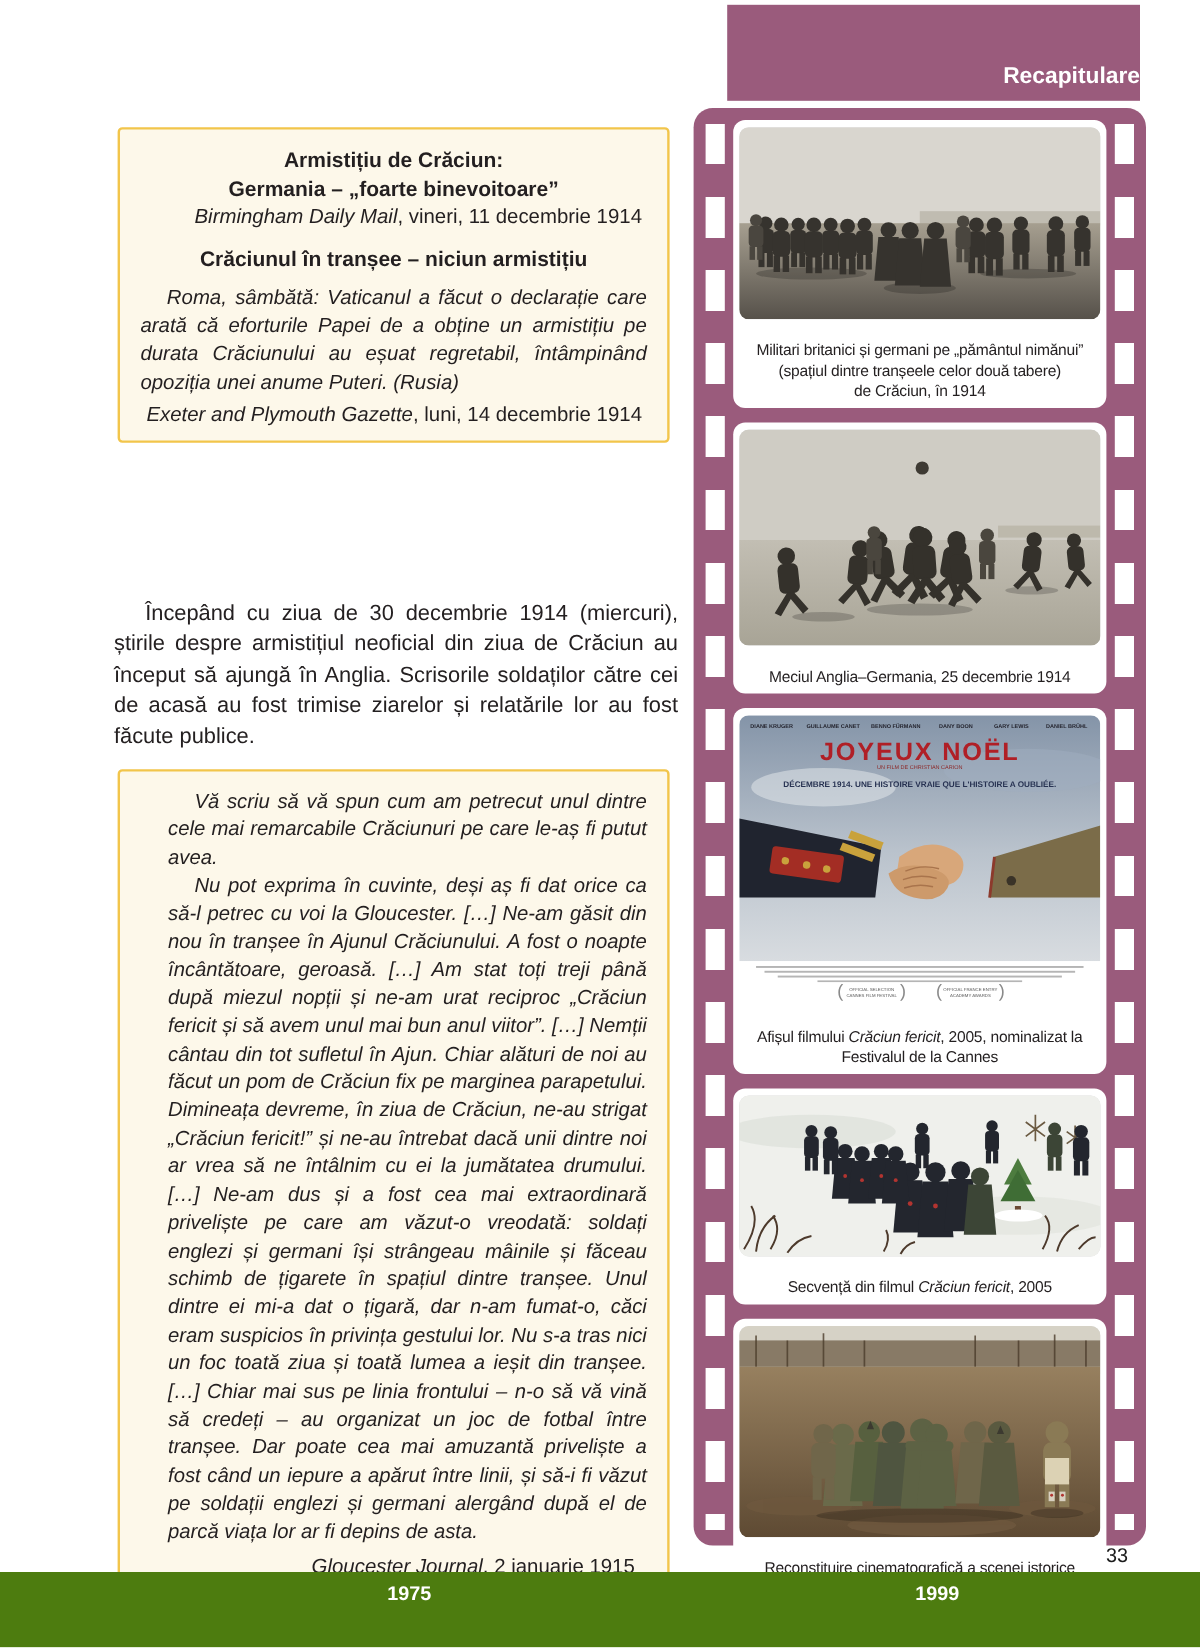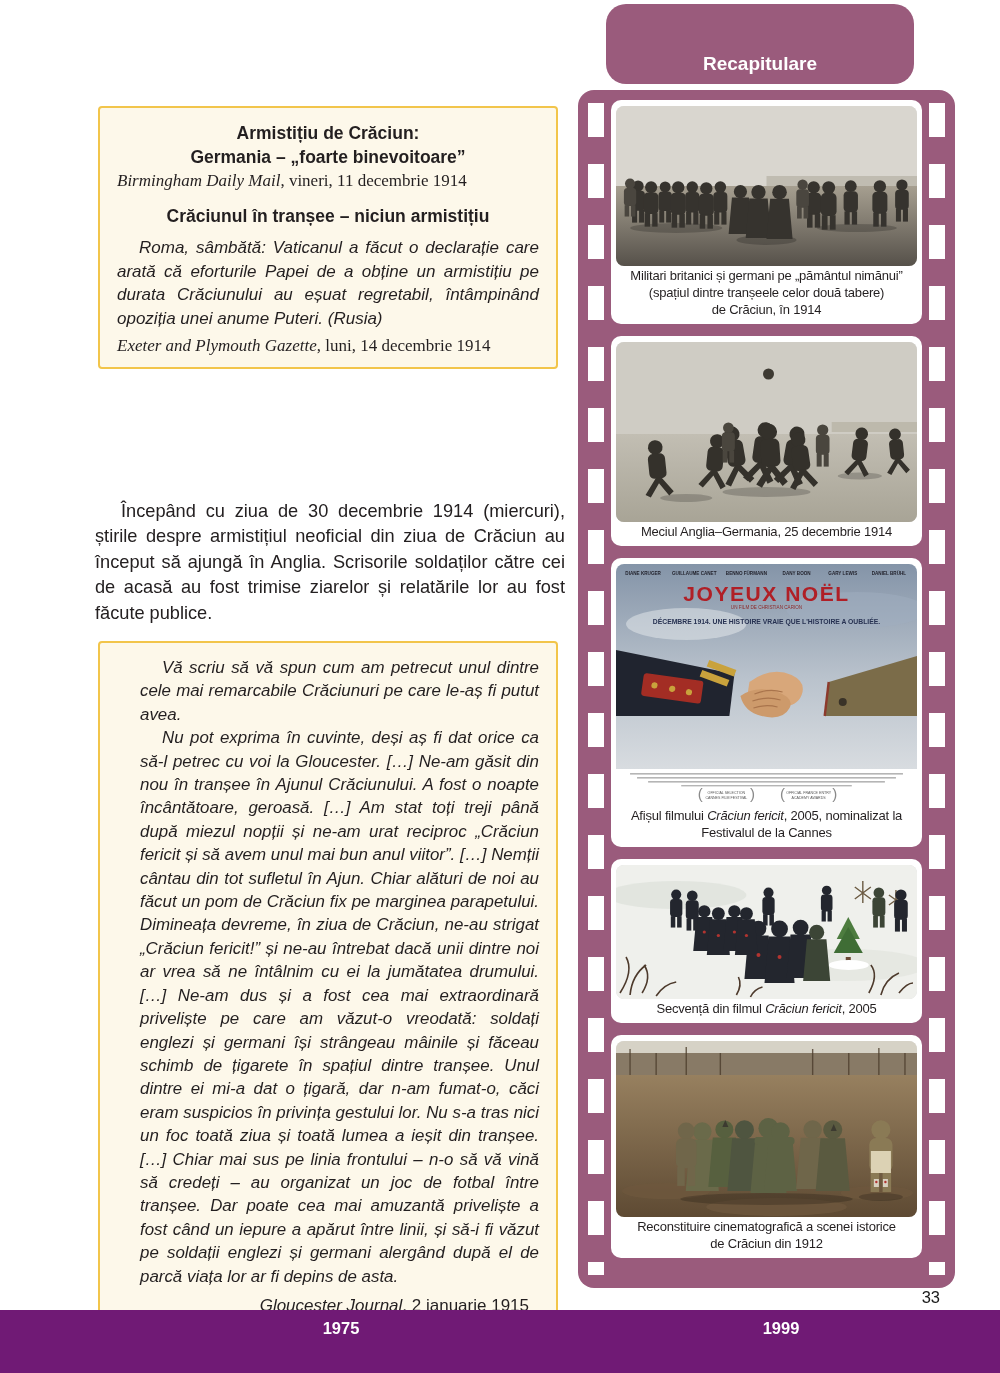--- a/index.html
+++ b/index.html
@@ -1,34 +1,34 @@
 <!DOCTYPE html>
 <html lang="ro"><head>
 <meta charset="utf-8">
 <style>
   html,body{margin:0;padding:0;background:#ffffff;}
   .page{position:relative;width:1000px;height:1373px;background:#ffffff;overflow:hidden;
         font-family:"Liberation Sans",sans-serif;color:#231f20;}
   svg{font-family:"Liberation Sans",sans-serif;}
 
   
-  #recap{position:absolute;left:606px;top:4px;width:308px;height:80px;background:#9a5b7c;
-         border-radius:20px;color:#fff;font-weight:bold;font-size:19px;
-         display:flex;align-items:flex-end;justify-content:center;padding-bottom:9px;box-sizing:border-box;}
+  #recap{position:absolute;left:606px;top:4px;width:344px;height:80px;background:#9a5b7c;
+         border-radius:0;color:#fff;font-weight:bold;font-size:19px;
+         display:flex;align-items:flex-end;justify-content:flex-end;padding-bottom:9px;box-sizing:border-box;}
 
   
   .qbox{position:absolute;left:98px;width:460px;background:#fdf8ea;border:2.5px solid #f2c54b;
         border-radius:4px;padding:13px 17px 10px;box-sizing:border-box;}
   #press-box{top:106px;}
   #letter-box{top:641px;padding-left:40px;}
   .bh{font-weight:bold;text-align:center;font-size:17.5px;line-height:24px;margin:0;}
   .bh2{margin-top:12px;}
   .quote{font-style:italic;font-size:17px;line-height:23.5px;text-align:justify;
          text-indent:22px;margin:8px 0 4px;}
-  .src{font-size:17px;line-height:23px;text-align:left;padding-right:4px;margin:0 0 6px;font-family:Liberation Serif, serif;}
+  .src{font-size:17px;line-height:23px;text-align:right;padding-right:4px;margin:0 0 6px;}
   .news{font-style:italic;}
   .letter-p{font-style:italic;font-size:16.9px;line-height:23.4px;text-align:justify;
             text-indent:22px;margin:0;}
   .letter-src{margin-top:6px;font-size:17px;line-height:24px;text-align:right;padding-right:10px;}
 
   
   #intro{position:absolute;left:95px;top:499px;width:470px;font-size:18.2px;line-height:25.4px;
          text-align:justify;text-indent:26px;color:#242021;margin:0;}
 
   
@@ -36,26 +36,26 @@
              background:#9a5b7c;border-radius:16px;}
   .sprk{position:absolute;top:13px;bottom:13px;width:16px;
         background:repeating-linear-gradient(to bottom,#ffffff 0 34px,rgba(255,255,255,0) 34px 61px);}
   .sprk.l{left:10px;}
   .sprk.r{right:10px;}
   .frames{position:absolute;left:33px;right:33px;top:10px;display:flex;flex-direction:column;gap:12px;}
   .frame{background:#ffffff;border-radius:10px;padding:6px 5px;}
   .photo{border-radius:8px;overflow:hidden;display:block;background:#ddd;}
   .photo svg{display:block;width:100%;height:100%;}
   .ph1{height:160px}.ph2{height:180px}.ph3{height:242px}.ph4{height:134px}.ph5{height:176px}
-  .cap{margin-top:1px;text-align:center;font-size:13px;line-height:17px;color:#231f20;letter-spacing:-0.2px;}
+  .cap{margin-top:17px;text-align:center;font-size:13px;line-height:17px;color:#231f20;letter-spacing:-0.2px;}
   .cap .line{display:block;white-space:nowrap;}
 
   
   #pageno{position:absolute;right:60px;top:1288px;font-size:16.5px;color:#1b1b1b;}
-  #footer{position:absolute;left:0;right:0;bottom:0;height:63px;background:#701a75;}
+  #footer{position:absolute;left:0;right:0;bottom:0;height:63px;background:#4d7c0f;}
   .year{position:absolute;top:9px;transform:translateX(-50%);color:#fff;font-weight:bold;font-size:16.5px;}
   #year-left{left:341px;}
   #year-right{left:781px;}
 </style>
 </head>
 <body>
 
 <div class="page">
 
   <svg width="0" height="0" style="position:absolute" aria-hidden="true">

